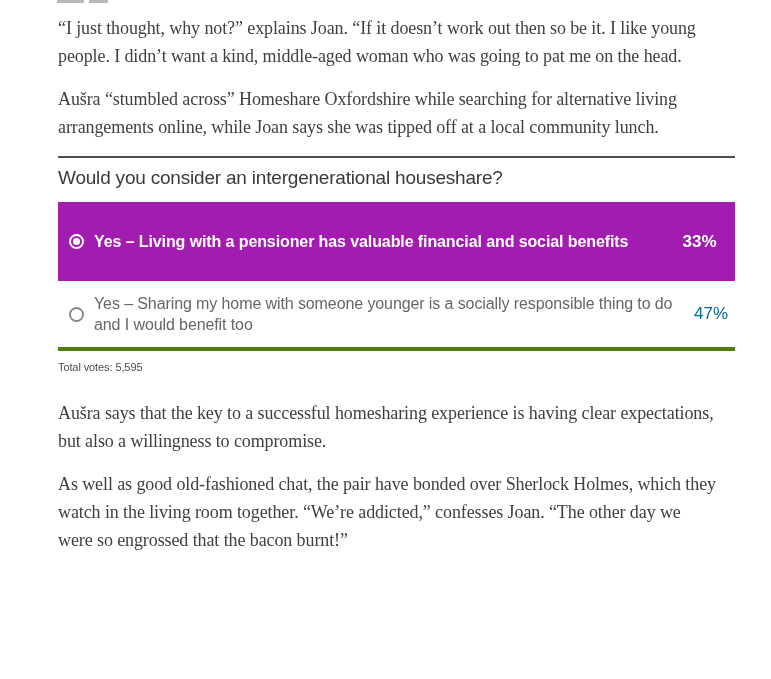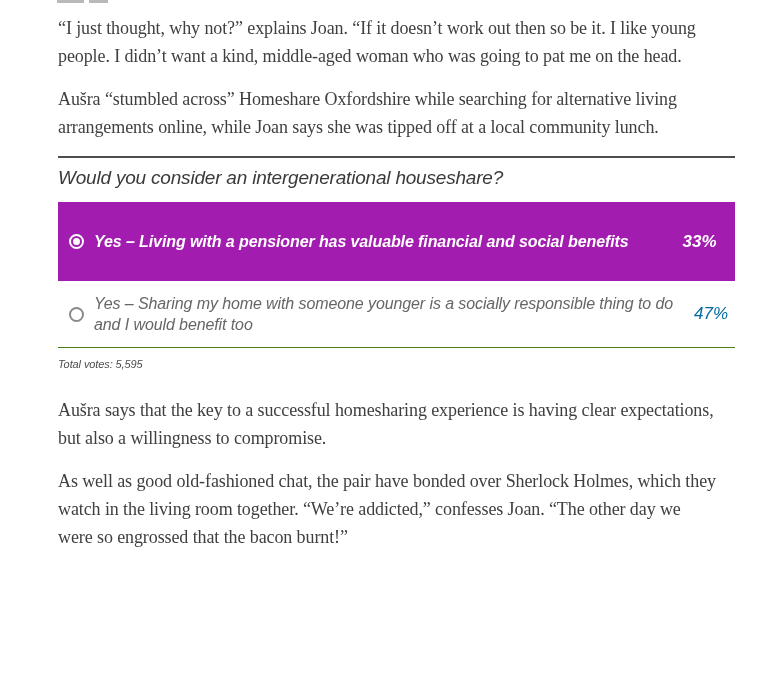--- a/index.html
+++ b/index.html
@@ -37,21 +37,20 @@
     line-height: 28px;
     color: #3f3f3f;
     letter-spacing: -0.1px;
   }
 
   
   .poll {
     font-family: "Liberation Sans", sans-serif;
     margin: 8px 16px 26px 0;
     width: 677px;
-    font-style: italic;
   }
   .poll-rule { border-top: 2px solid #4d4d4d; }
   .poll-question {
     font-size: 19px;
     color: #3a3a3a;
     padding: 9px 0 13px 0;
     letter-spacing: -0.2px;
   }
   .poll-option {
     display: flex;
@@ -60,21 +59,21 @@
   }
   .poll-option.selected {
     background: #a21caf;
     color: #ffffff;
     font-weight: bold;
     padding: 29px 11px;
   }
   .poll-option.unselected {
     color: #666666;
     padding: 12px 0 12px 11px;
-    border-bottom: 1px solid #4d7c0f;
+    border-bottom: 4px solid #4d7c0f;
   }
   .radio {
     flex: 0 0 auto;
     width: 15px; height: 15px;
     border-radius: 50%;
     margin-right: 10px;
     position: relative;
   }
   .radio.unsel { border: 2px solid #8a8a8a; background: transparent; }
   .radio.sel { border: 2px solid #ffffff; background: transparent; }

